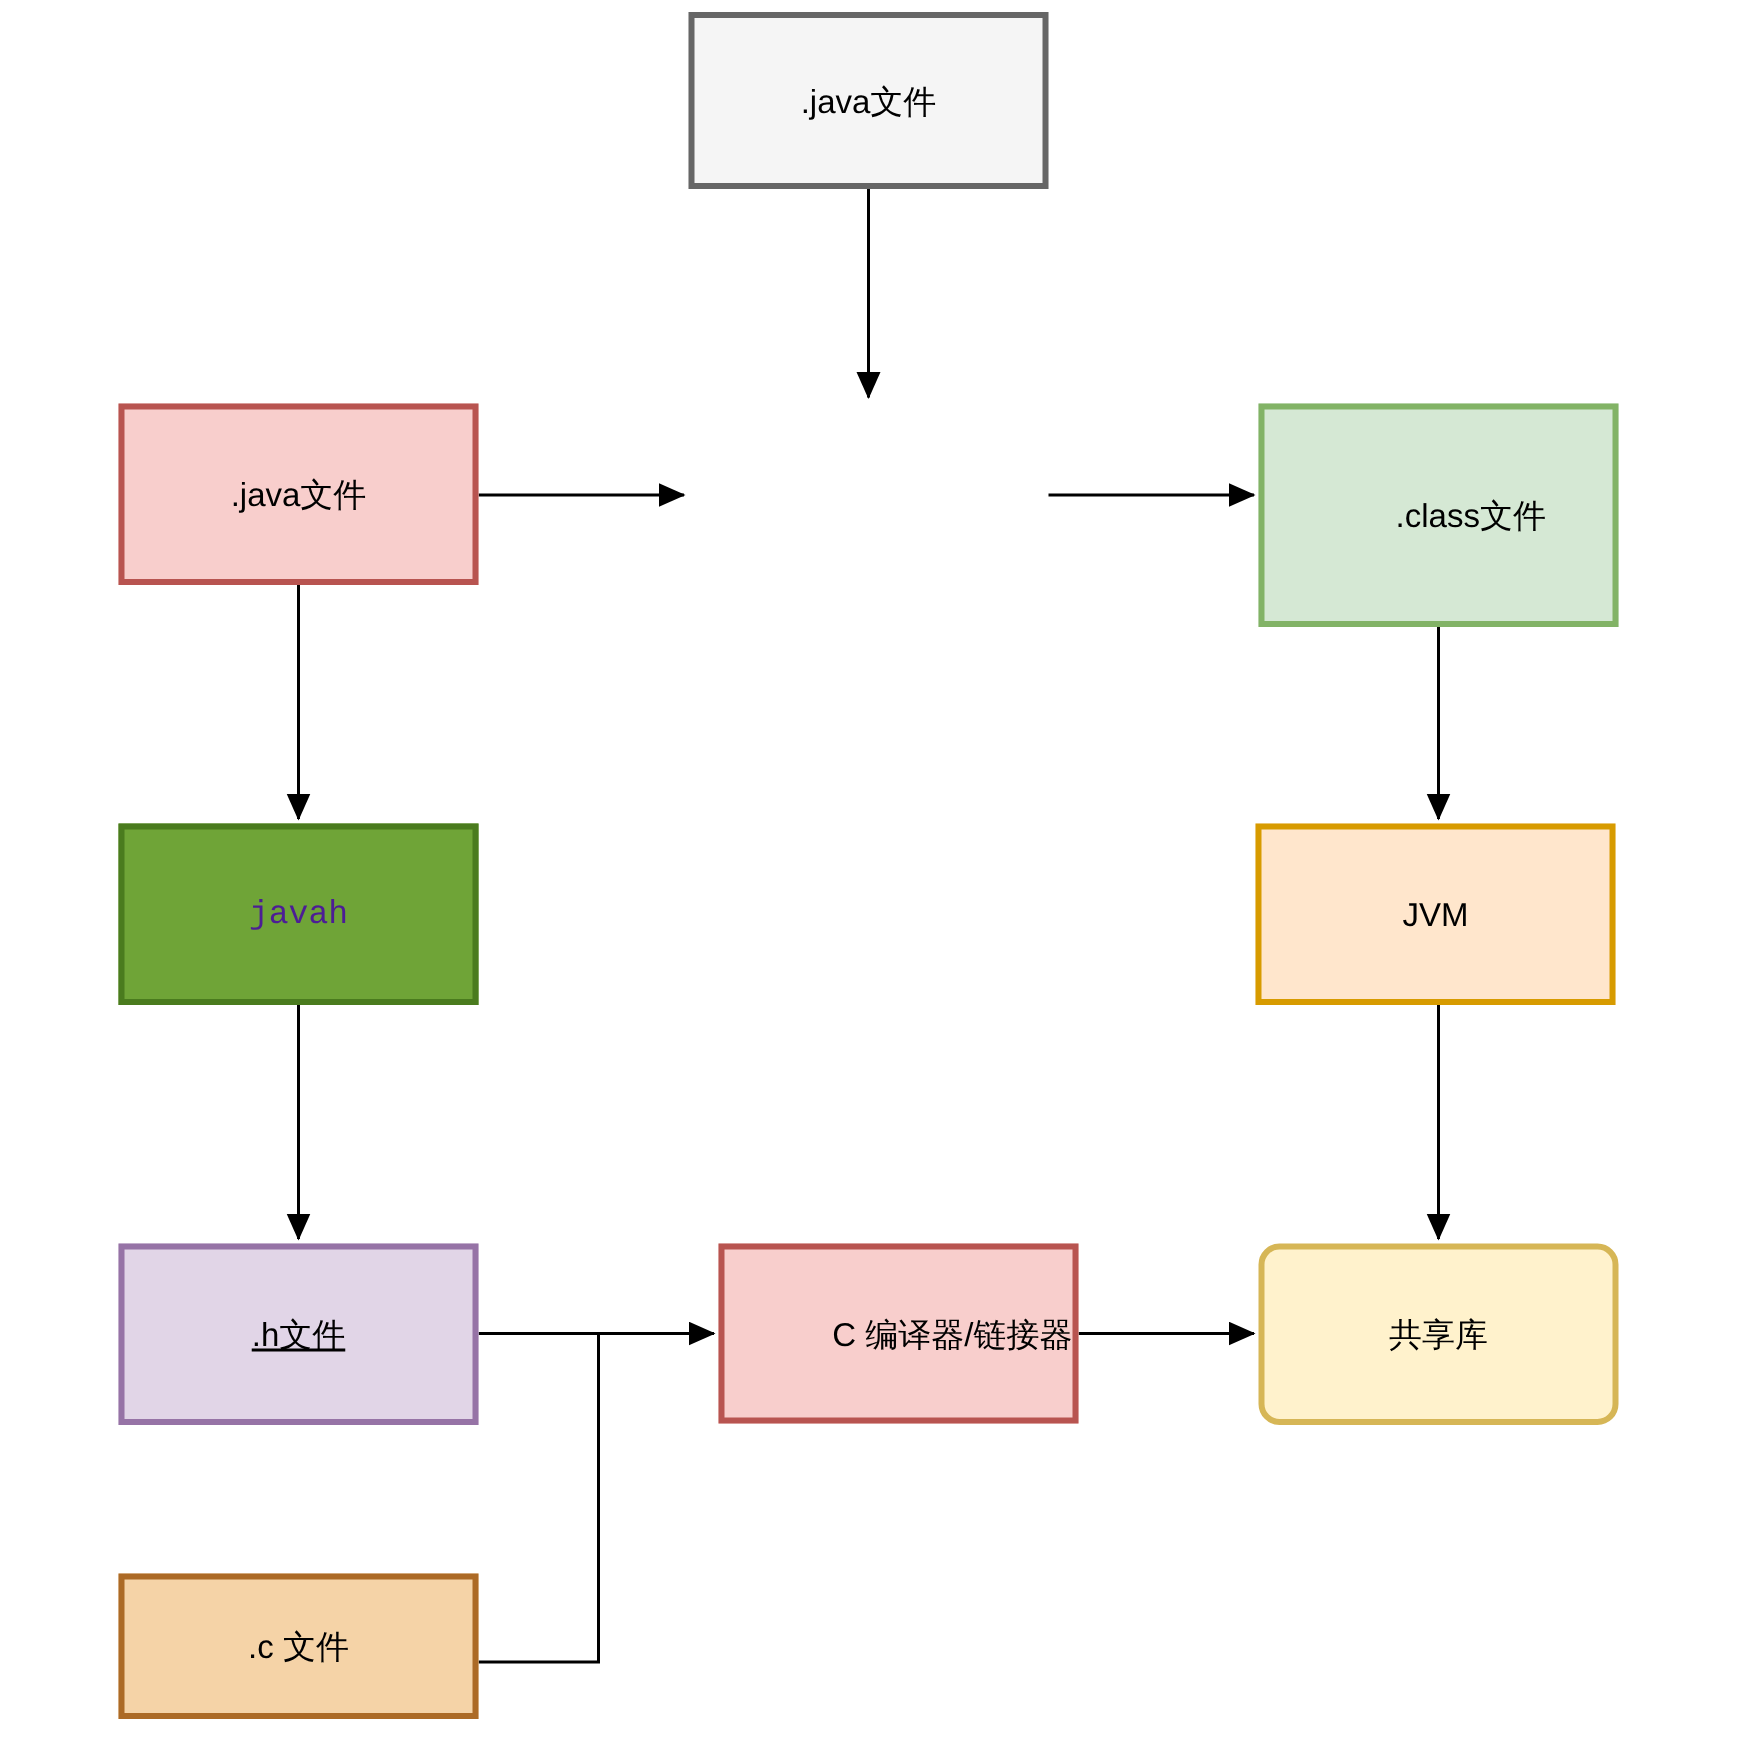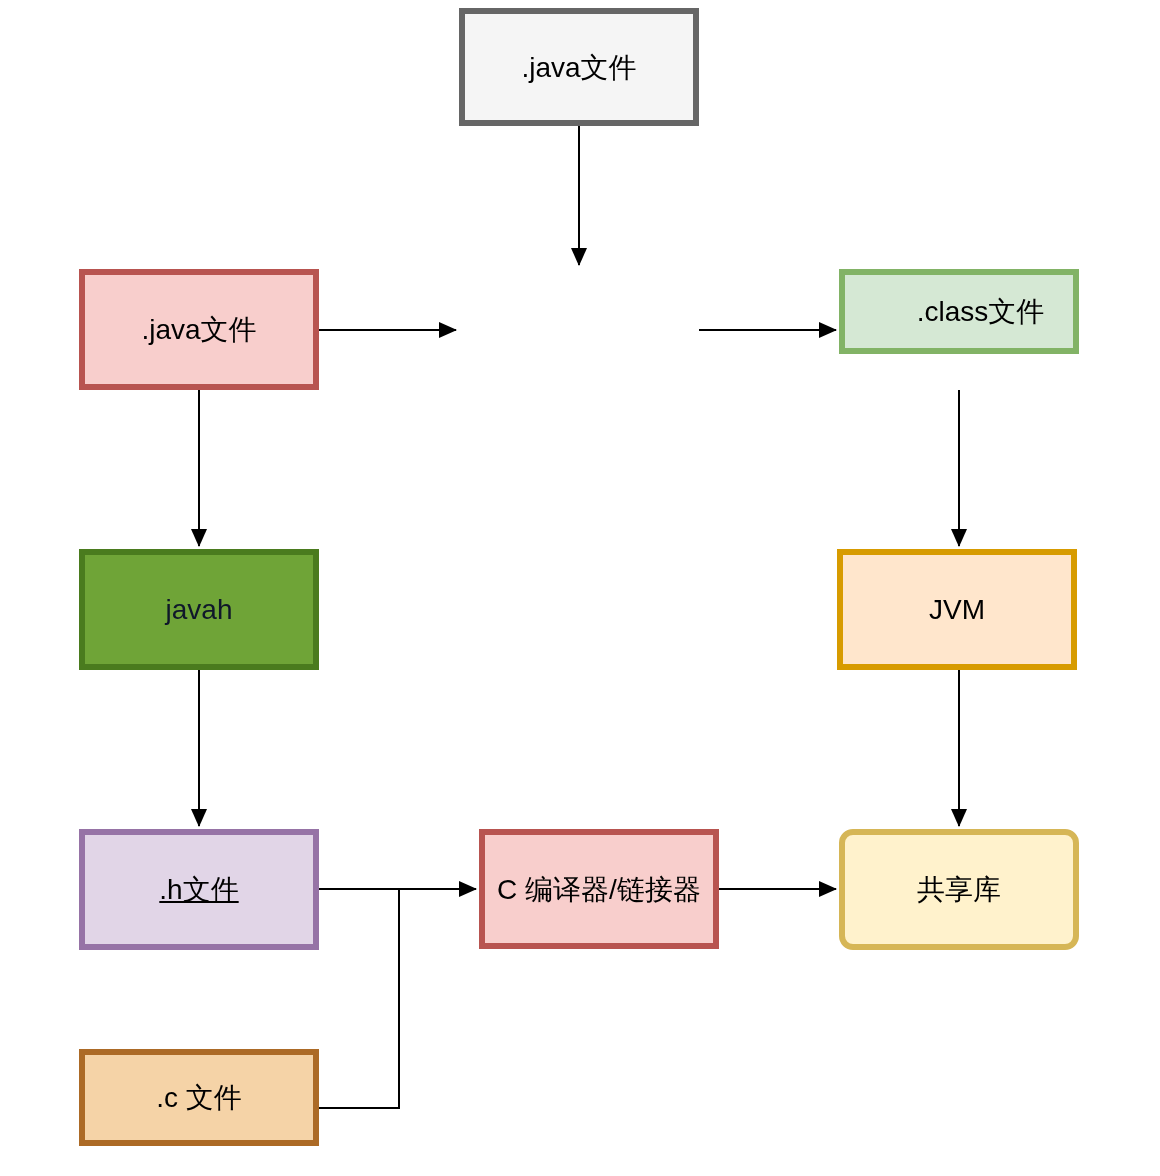--- a/index.html
+++ b/index.html
@@ -19,40 +19,40 @@
     position: absolute;
     left: 0;
     top: 0;
     width: 1160px;
     height: 1176px;
     z-index: 1;
   }
   .node {
     position: absolute;
     box-sizing: border-box;
-    border: 6px solid #0369a1;
+    border: 4px solid #0369a1;
     display: flex;
     align-items: center;
     justify-content: center;
     text-align: center;
-    font-size: 28px;
+    font-size: 22px;
     line-height: 35px;
     z-index: 2;
     color: #000;
   }
   .label { width: 100%; }
   
   .pos-java-file        { left: 459px; top: 8px;    width: 240px; height: 118px; }
   .pos-java-native-decl { left: 79px;  top: 269px;  width: 240px; height: 121px; }
   .pos-javac            { left: 459px; top: 269px;  width: 240px; height: 121px; }
-  .pos-class-file       { left: 839px; top: 269px;  width: 240px; height: 85px; padding-left: 43px; }
+  .pos-class-file       { left: 839px; top: 269px;  width: 240px; height: 149px; padding-left: 43px; }
   .pos-javah            { left: 79px;  top: 549px;  width: 240px; height: 121px; }
   .pos-jvm              { left: 837px; top: 549px;  width: 240px; height: 121px; }
   .pos-h-file           { left: 79px;  top: 829px;  width: 240px; height: 121px; text-decoration: underline; }
-  .pos-c-compiler       { left: 479px; top: 829px;  width: 240px; height: 120px; }
+  .pos-c-compiler       { left: 479px; top: 829px;  width: 240px; height: 120px; text-align: right; }
   .pos-shared-lib       { left: 839px; top: 829px;  width: 240px; height: 121px; border-radius: 14px; }
   .pos-c-file           { left: 79px;  top: 1049px; width: 240px; height: 97px; text-align: center; }
 </style>
 </head>
 <body>
 
 <div class="canvas">
 
   <svg class="edges-layer" viewBox="0 0 1160 1176" xmlns="http://www.w3.org/2000/svg">
     <defs>
@@ -84,21 +84,21 @@
     </div>
   </div>
 
 
   <div class="node pos-class-file" style="background: rgb(213, 232, 212); border-color: rgb(130, 179, 102); color: rgb(0, 0, 0);">
     <div class="label">
       <div>.class文件</div>
     </div>
   </div>
 
-  <div class="node pos-javah" style="background: rgb(111, 164, 55); border-color: rgb(74, 123, 30); color: #0f172a;">
+  <div class="node pos-javah" style="background: rgb(111, 164, 55); border-color: rgb(74, 123, 30); color: #4c1d95; font-family: Liberation Mono, monospace;">
     <div class="label">
       <div>javah</div>
     </div>
   </div>
 
   <div class="node pos-jvm" style="background: rgb(255, 230, 204); border-color: rgb(215, 155, 0); color: rgb(0, 0, 0);">
     <div class="label">
       <div>JVM</div>
     </div>
   </div>

